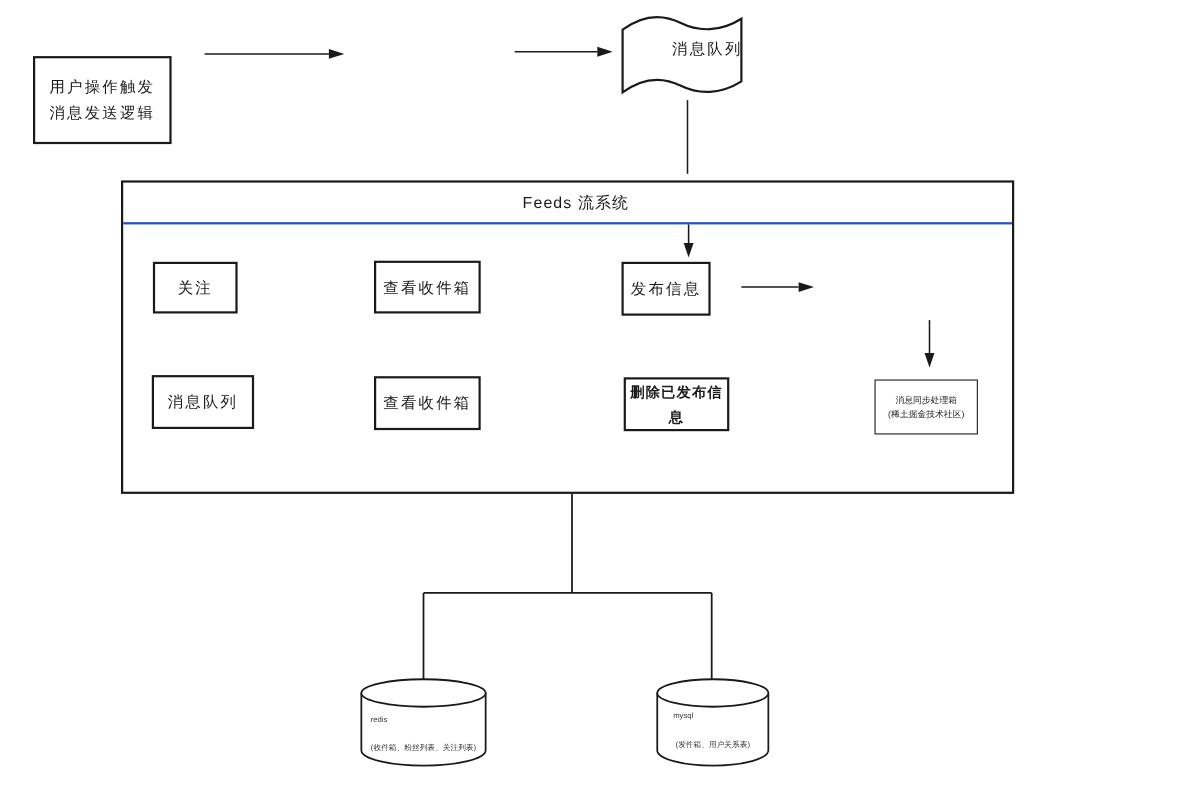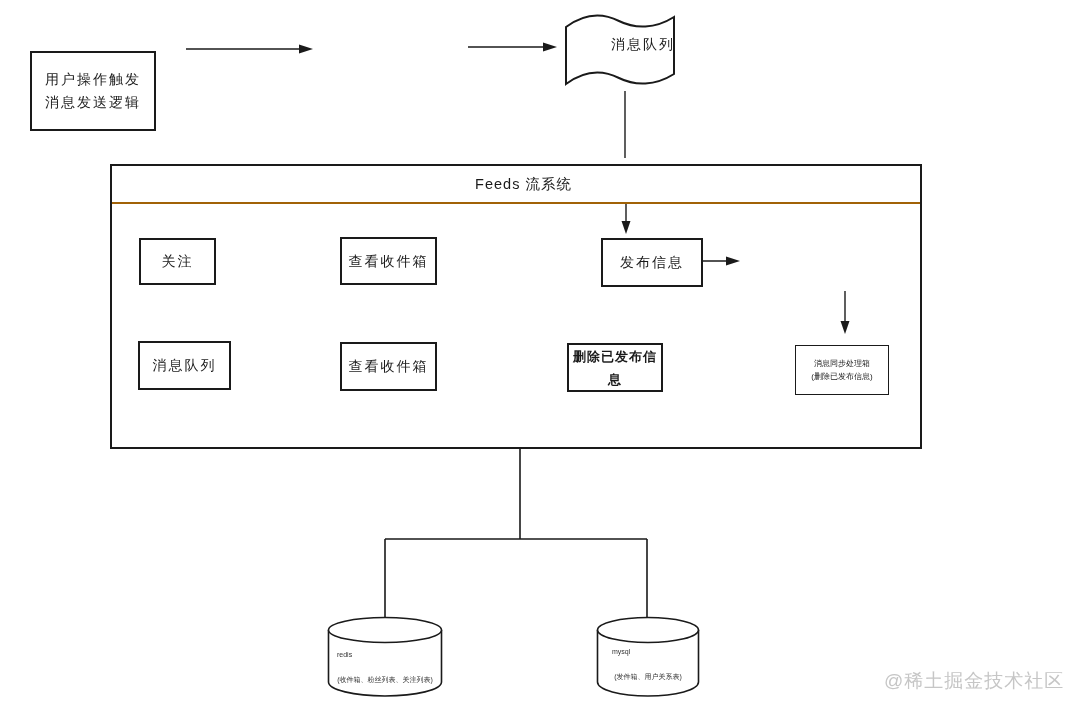--- a/index.html
+++ b/index.html
@@ -28,21 +28,21 @@
   }
   .container{
     position:absolute;
     left:110px;top:164px;width:812px;height:285px;
     border:2px solid #1a1a1a;
     background:#ffffff;
     box-sizing:border-box;
   }
   .container-header{
     height:36px;
-    border-bottom:2px solid #a16207;
+    border-bottom:2px solid #1d4ed8;
     display:flex;align-items:center;justify-content:center;
     font-size:14.5px;letter-spacing:1px;padding-left:15px;
   }
   .small-node{
     border-width:1.3px;
     font-size:8px;
     letter-spacing:0;
     line-height:11px;
     gap:2px;
   }
@@ -108,39 +108,38 @@
   </div>
 
 
   <svg style="left:565px;top:12px;" width="110" height="78" viewBox="0 0 110 78">
     <path class="shape" stroke-width="2" d="M1,15 C20,1 38,1 54,9 C70,17 90,17 109,5 L109,62 C90,74 70,74 54,66 C38,58 20,58 1,72 Z"></path>
   </svg>
   <div class="queue-label">消息队列</div>
 
   <div class="node" style="left:139px;top:238px;width:77px;height:47px;">关注</div>
   <div class="node" style="left:340px;top:237px;width:97px;height:48px;">查看收件箱</div>
-  <div class="node" style="left:565px;top:238px;width:102px;height:49px;margin-left:36px;">发布信息</div>
+  <div class="node" style="left:565px;top:238px;width:81px;height:49px;">发布信息</div>
 
   <div class="node" style="left:138px;top:341px;width:93px;height:49px;">消息队列</div>
   <div class="node" style="left:340px;top:342px;width:97px;height:49px;">查看收件箱</div>
   <div class="node" style="left:567px;top:343px;width:96px;height:49px;font-size:13px;letter-spacing:1px;font-weight:bold;">删除已发布信息</div>
   <div class="node small-node" style="left:795px;top:345px;width:94px;height:50px;">
     <span>消息同步处理箱</span>
-    <span>(删除已发布信息)</span>
+    <span>(稀土掘金技术社区)</span>
   </div>
 
   <svg style="left:327px;top:616px;" width="116" height="84" viewBox="0 0 116 84">
     <path class="shape" stroke-width="1.6" d="M1.5,14 L1.5,66 A56.5,14 0 0 0 114.5,66 L114.5,14"></path>
     <ellipse class="shape" stroke-width="1.6" cx="58" cy="14" rx="56.5" ry="12.5"></ellipse>
   </svg>
   <div class="db-name" style="left:337px;top:651px;">redis</div>
   <div class="db-contents" style="left:330px;top:675px;width:110px;">(收件箱、粉丝列表、关注列表)</div>
 
   <svg style="left:596px;top:616px;" width="104" height="84" viewBox="0 0 104 84">
     <path class="shape" stroke-width="1.6" d="M1.5,14 L1.5,66 A50.5,14 0 0 0 102.5,66 L102.5,14"></path>
     <ellipse class="shape" stroke-width="1.6" cx="52" cy="14" rx="50.5" ry="12.5"></ellipse>
   </svg>
   <div class="db-name" style="left:612px;top:648px;">mysql</div>
   <div class="db-contents" style="left:600px;top:672px;width:96px;">(发件箱、用户关系表)</div>
 
-  <div class="watermark">@稀土掘金技术社区</div>
 
 </div>
 
 </body></html>

